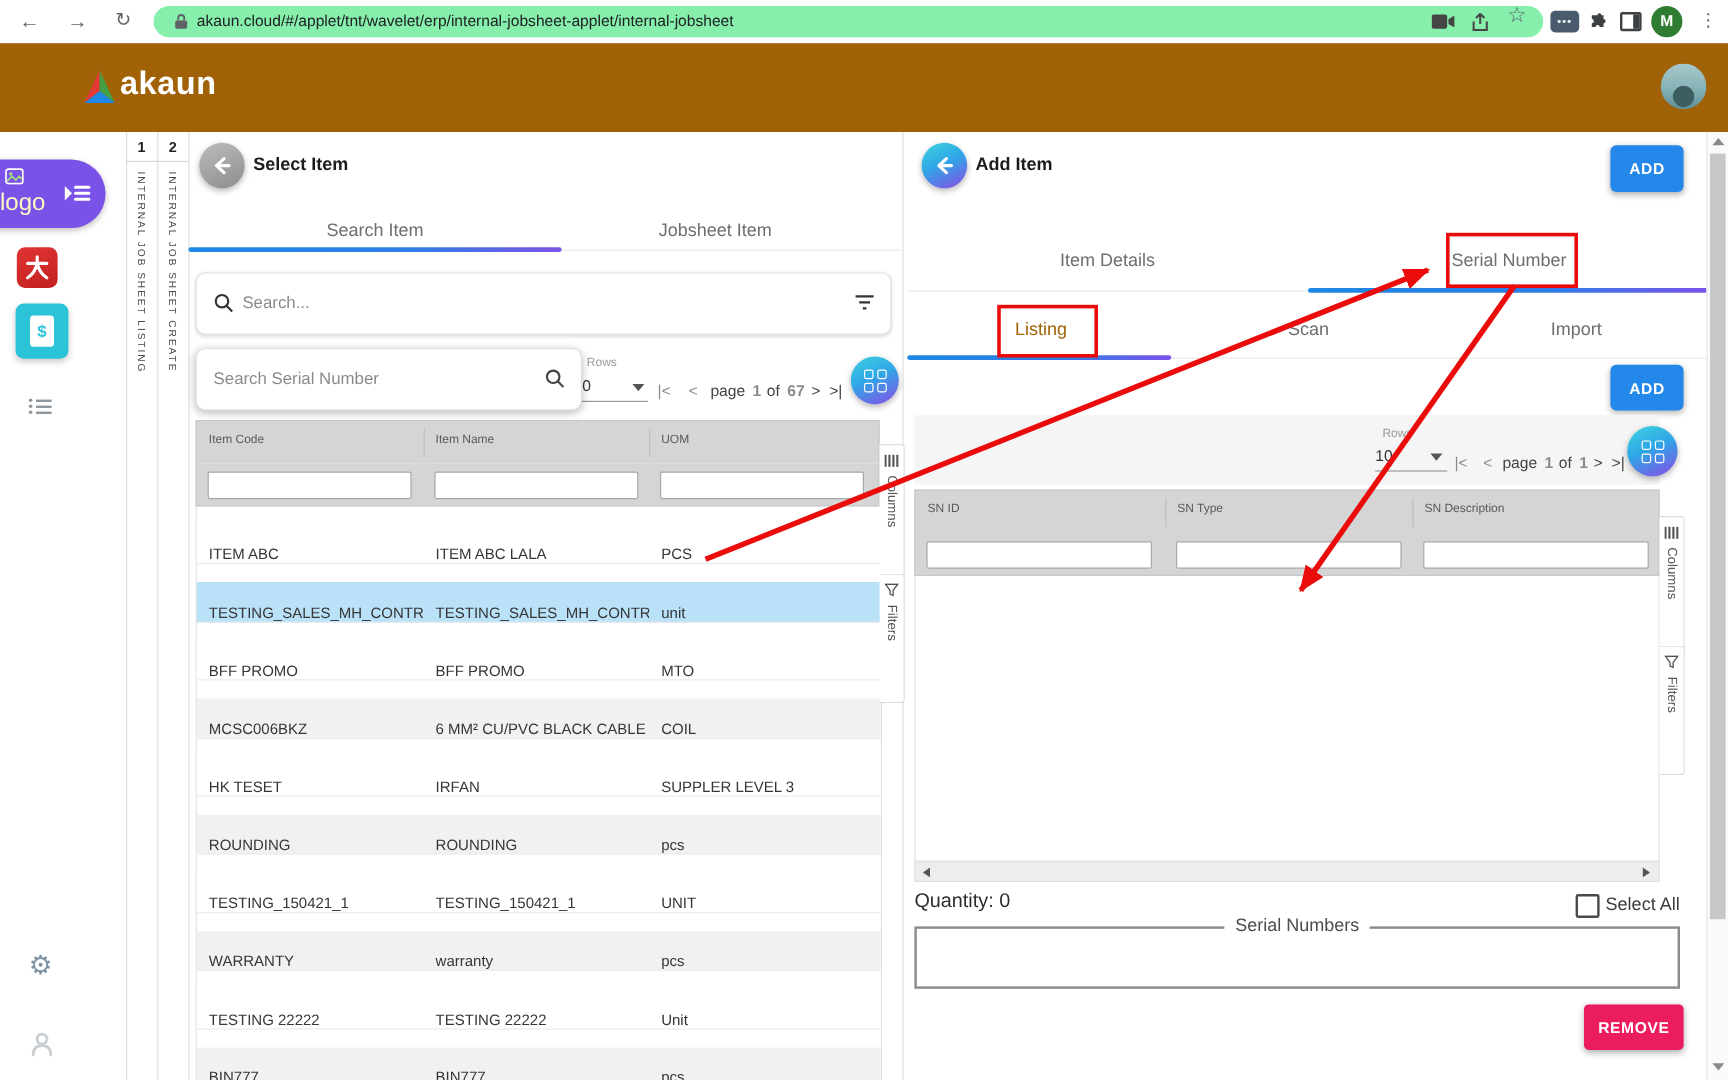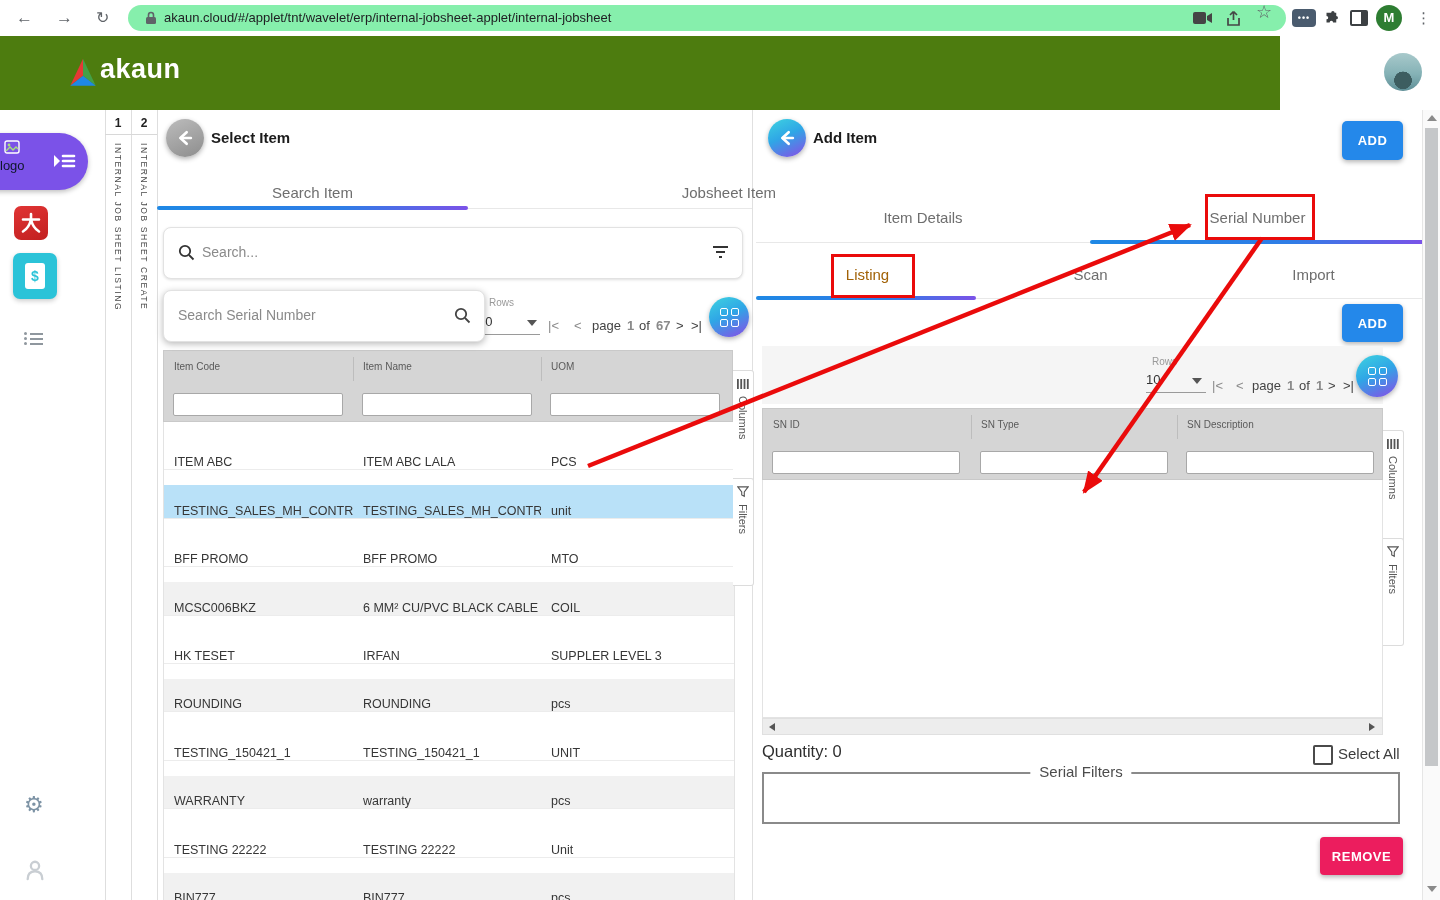--- a/index.html
+++ b/index.html
@@ -13,31 +13,31 @@
   .urlbar{left:128px;top:5px;width:1158px;height:26px;background:#86efac;border-radius:13px;}
   .url-text{font-size:13px;color:#202124;line-height:26px;white-space:nowrap;}
   .ext-badge{width:24px;height:18px;background:#4a5b6e;border-radius:4px;color:#fff;
              font-size:9px;letter-spacing:1px;text-align:center;line-height:18px;font-weight:bold;}
   .profile-badge{width:26px;height:26px;border-radius:50%;background:#2e7d32;color:#fff;
                  font-size:13px;font-weight:bold;text-align:center;line-height:26px;}
   .panel-icon{width:14px;height:12px;border:2px solid #3c4043;border-radius:2px;position:relative;}
   .panel-icon::after{content:"";position:absolute;right:0;top:0;width:5px;height:12px;background:#3c4043;}
 
   
-  .app-header{left:0;top:36px;width:1280px;height:74px;background:#4d7c0f;}
+  .app-header{left:0;top:36px;width:1440px;height:74px;background:#a16207;}
   .brand-text{color:#fff;font-size:27px;font-weight:bold;letter-spacing:.5px;}
   .avatar{width:38px;height:38px;border-radius:50%;
           background:radial-gradient(circle at 50% 72%, #3d5d60 0 26%, transparent 27%),
                      linear-gradient(180deg,#a8c9cb 0%,#85b2b6 55%,#5f8f97 100%);}
 
   
   .rail-line{width:1px;background:#dedede;top:110px;height:790px;}
   .pill{left:-14px;top:133px;width:102px;height:57px;background:#7b52e8;border-radius:0 29px 29px 0;
         box-shadow:0 2px 5px rgba(0,0,0,.25);}
-  .logo-alt{color:#0f172a;font-size:13px;}
+  .logo-alt{color:#fef9c3;font-size:20px;}
   .sq-icon{border-radius:7px;display:flex;align-items:center;justify-content:center;}
   .red-app{background:linear-gradient(160deg,#e03434,#c22020);}
   .cyan-app{background:#2bc3d8;box-shadow:0 2px 5px rgba(0,0,0,.2);}
   .doc{width:20px;height:26px;background:#fff;border-radius:3px;color:#2bc3d8;font-size:14px;
        font-weight:bold;text-align:center;line-height:26px;}
   .list-ico-row{display:flex;align-items:center;gap:3px;margin:2px 0;}
   .list-dot{width:3px;height:3px;background:#8f979e;border-radius:50%;}
   .list-bar{width:13px;height:2px;background:#8f979e;}
   .gear{font-size:22px;color:#7d93a5;line-height:22px;}
   .vnum{font-size:12px;font-weight:bold;color:#222;text-align:center;width:100%;
@@ -218,21 +218,21 @@
 
   <div class="abs circle-btn grayc" style="left:166px;top:119px;width:38px;height:38px">
     <svg width="20" height="20" viewBox="0 0 24 24">
       <path d="M14 5 L6.5 12 L14 19" stroke="#fff" stroke-width="3.2" fill="none" stroke-linecap="round" stroke-linejoin="round"></path>
       <line x1="7" y1="12" x2="19" y2="12" stroke="#fff" stroke-width="3.2" stroke-linecap="round"></line>
     </svg>
   </div>
   <div class="abs panel-title" style="left:211px;top:129px">Select Item</div>
 
   <div class="abs tab-label" style="left:157px;top:184px;width:311px;text-align:center">Search Item</div>
-  <div class="abs tab-label" style="left:492px;top:184px;width:284px;text-align:right">Jobsheet Item</div>
+  <div class="abs tab-label" style="left:454px;top:184px;width:284px;text-align:center">Jobsheet Item</div>
   <div class="abs hairline" style="left:157px;top:208px;width:595px"></div>
   <div class="abs underline-grad" style="left:157px;top:206px;width:311px"></div>
 
   <div class="abs card" style="left:163px;top:227px;width:578px;height:50px">
     <svg class="abs" style="left:14px;top:16px" width="17" height="17" viewBox="0 0 17 17">
       <circle cx="7" cy="7" r="5.2" stroke="#333" stroke-width="1.8" fill="none"></circle>
       <line x1="11" y1="11" x2="15.5" y2="15.5" stroke="#333" stroke-width="1.8"></line>
     </svg>
     <div class="abs ph-text" style="left:38px;top:16px">Search...</div>
     <svg class="abs" style="left:548px;top:17px" width="17" height="14" viewBox="0 0 17 14">
@@ -429,21 +429,21 @@
       <path d="M1 1 H13 L8.5 7 V12 L5.5 10.5 V7 Z" stroke="#555" stroke-width="1.3" fill="none"></path>
     </svg>
     <span class="vt">Filters</span>
   </div>
 
   <div class="abs qty" style="left:762px;top:742px">Quantity: 0</div>
   <div class="abs chk" style="left:1313px;top:745px"></div>
   <div class="abs chk-label" style="left:1338px;top:745px">Select All</div>
 
   <div class="abs sn-fieldset" style="left:762px;top:772px;width:634px;height:48px">
-    <div class="sn-legend">Serial Filters</div>
+    <div class="sn-legend">Serial Numbers</div>
   </div>
 
   <div class="abs remove-btn" style="left:1320px;top:837px;width:83px;height:38px">REMOVE</div>
 
   <div class="abs vtrack" style="left:1422px;top:110px;width:18px;height:790px">
     <div class="abs tri-u" style="left:4px;top:5px"></div>
     <div class="abs vthumb" style="left:2px;top:18px;width:13px;height:638px"></div>
     <div class="abs tri-d" style="left:4px;top:776px"></div>
   </div>
 

